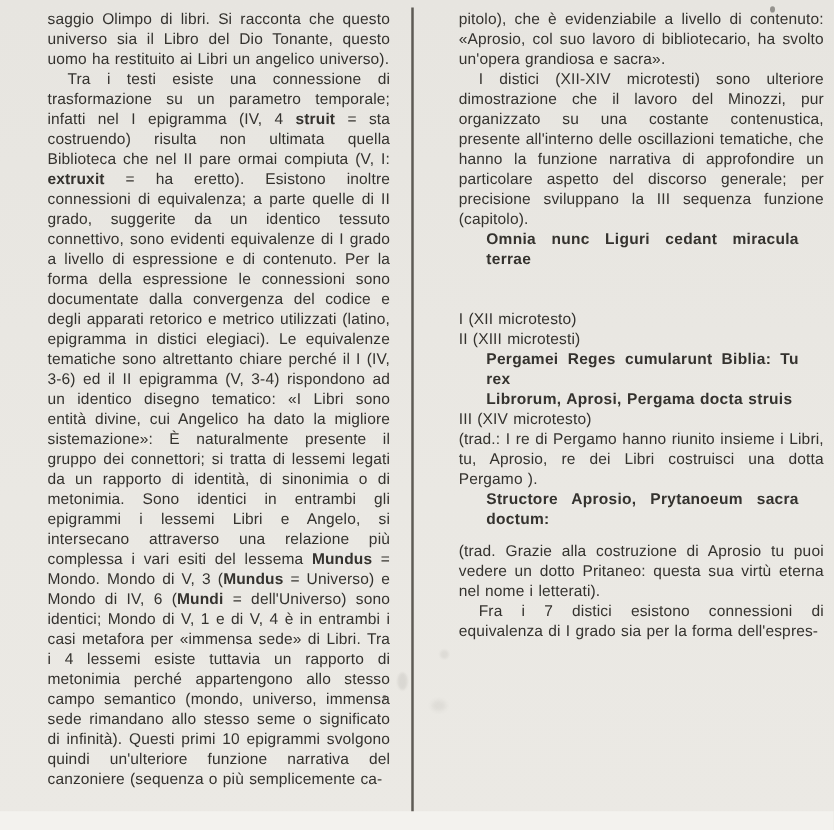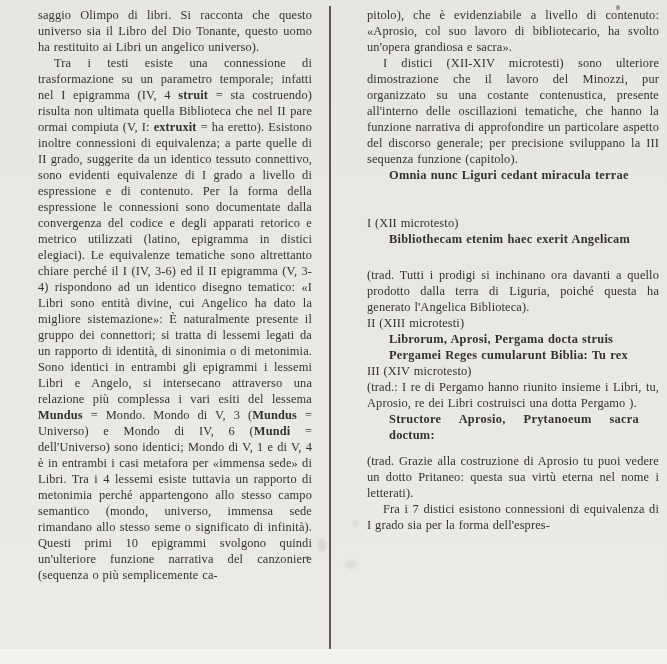--- a/index.html
+++ b/index.html
@@ -25,21 +25,21 @@
   .col {
     position:absolute; top:7px;
     font-size:12.4px; line-height:16px;
     color:#34322e;
     text-align:justify;
     letter-spacing:.12px;
     word-spacing:.6px;
   }
   .col-left  { left:38px;  width:274px; }
   .col-right { left:367px; width:292px; }
-  p.blk { text-align:justify;font-family:Liberation Serif, serif; }
+  p.blk { text-align:justify; }
   p.para-indent { text-indent:16px; }
   p.verse { font-weight:700; margin-left:22px; width:250px; letter-spacing:.25px; }
   p.label { text-align:left; }
   .gap-l { margin-top:32px; }
   .gap-m { margin-top:20px; }
   .gap-s { margin-top:10px; }
   b { font-weight:700; }
   .speck { position:absolute; background:#514e48; border-radius:50%; }
   .speck.s1 { left:616px; top:5px;   width:4px;  height:5px;  opacity:.55; }
   .speck.s2 { left:306px; top:556px; width:3px;  height:3px;  opacity:.6; }
@@ -57,25 +57,23 @@
     <p class="blk para-indent">Tra i testi esiste una connessione di trasformazione su un parametro temporale; infatti nel I epigramma (IV, 4 <b>struit</b> = sta costruendo) risulta non ultimata quella Biblioteca che nel II pare ormai compiuta (V, I: <b>extruxit</b> = ha eretto). Esistono inoltre connessioni di equivalenza; a parte quelle di II grado, suggerite da un identico tessuto connettivo, sono evidenti equivalenze di I grado a livello di espressione e di contenuto. Per la forma della espressione le connessioni sono documentate dalla convergenza del codice e degli apparati retorico e metrico utilizzati (latino, epigramma in distici elegiaci). Le equivalenze tematiche sono altrettanto chiare perché il I (IV, 3-6) ed il II epigramma (V, 3-4) rispondono ad un identico disegno tematico: «I Libri sono entità divine, cui Angelico ha dato la migliore sistemazione»: È naturalmente presente il gruppo dei connettori; si tratta di lessemi legati da un rapporto di identità, di sinonimia o di metonimia. Sono identici in entrambi gli epigrammi i lessemi Libri e Angelo, si intersecano attraverso una relazione più complessa i vari esiti del lessema <b>Mundus</b> = Mondo. Mondo di V, 3 (<b>Mundus</b> = Universo) e Mondo di IV, 6 (<b>Mundi</b> = dell'Universo) sono identici; Mondo di V, 1 e di V, 4 è in entrambi i casi metafora per «immensa sede» di Libri. Tra i 4 lessemi esiste tuttavia un rapporto di metonimia perché appartengono allo stesso campo semantico (mondo, universo, immensa sede rimandano allo stesso seme o significato di infinità). Questi primi 10 epigrammi svolgono quindi un'ulteriore funzione narrativa del canzoniere (sequenza o più semplicemente ca-</p>
   </div>
 
 <div class="divider" style="background: rgb(69, 66, 60);"></div>
 
 <div class="col col-right" id="col-right" style="color: rgb(52, 50, 46);">
     <p class="blk para">pitolo), che è evidenziabile a livello di contenuto: «Aprosio, col suo lavoro di bibliotecario, ha svolto un'opera grandiosa e sacra».</p>
     <p class="blk para-indent">I distici (XII-XIV microtesti) sono ulteriore dimostrazione che il lavoro del Minozzi, pur organizzato su una costante contenustica, presente all'interno delle oscillazioni tematiche, che hanno la funzione narrativa di approfondire un particolare aspetto del discorso generale; per precisione sviluppano la III sequenza funzione (capitolo).</p>
     <p class="blk verse"><b>Omnia nunc Liguri cedant miracula terrae</b></p>
     <p class="blk label gap-l">I (XII microtesto)</p>
-    <p class="blk verse"><b>Bibliothecam etenim haec exerit Angelicam</b></p>
-    <p class="blk para gap-m">(trad. Tutti i prodigi si inchinano ora davanti a quello prodotto dalla terra di Liguria, poiché questa ha generato l'Angelica Biblioteca).</p>
     <p class="blk label">II (XIII microtesti)</p>
+    <p class="blk verse"><b>Pergamei Reges cumularunt Biblia: Tu rex</b></p>
     <p class="blk verse"><b>Librorum, Aprosi, Pergama docta struis</b></p>
-    <p class="blk verse"><b>Pergamei Reges cumularunt Biblia: Tu rex</b></p>
     <p class="blk label">III (XIV microtesto)</p>
     <p class="blk para">(trad.: I re di Pergamo hanno riunito insieme i Libri, tu, Aprosio, re dei Libri costruisci una dotta Pergamo ).</p>
     <p class="blk verse"><b>Structore Aprosio, Prytanoeum sacra doctum:</b></p>
     <p class="blk para gap-s">(trad. Grazie alla costruzione di Aprosio tu puoi vedere un dotto Pritaneo: questa sua virtù eterna nel nome i letterati).</p>
     <p class="blk para-indent">Fra i 7 distici esistono connessioni di equivalenza di I grado sia per la forma dell'espres-</p>
   </div>
 
 <div class="speck s1"></div>
 <div class="speck s2"></div>
 <div class="speck s3"></div>

